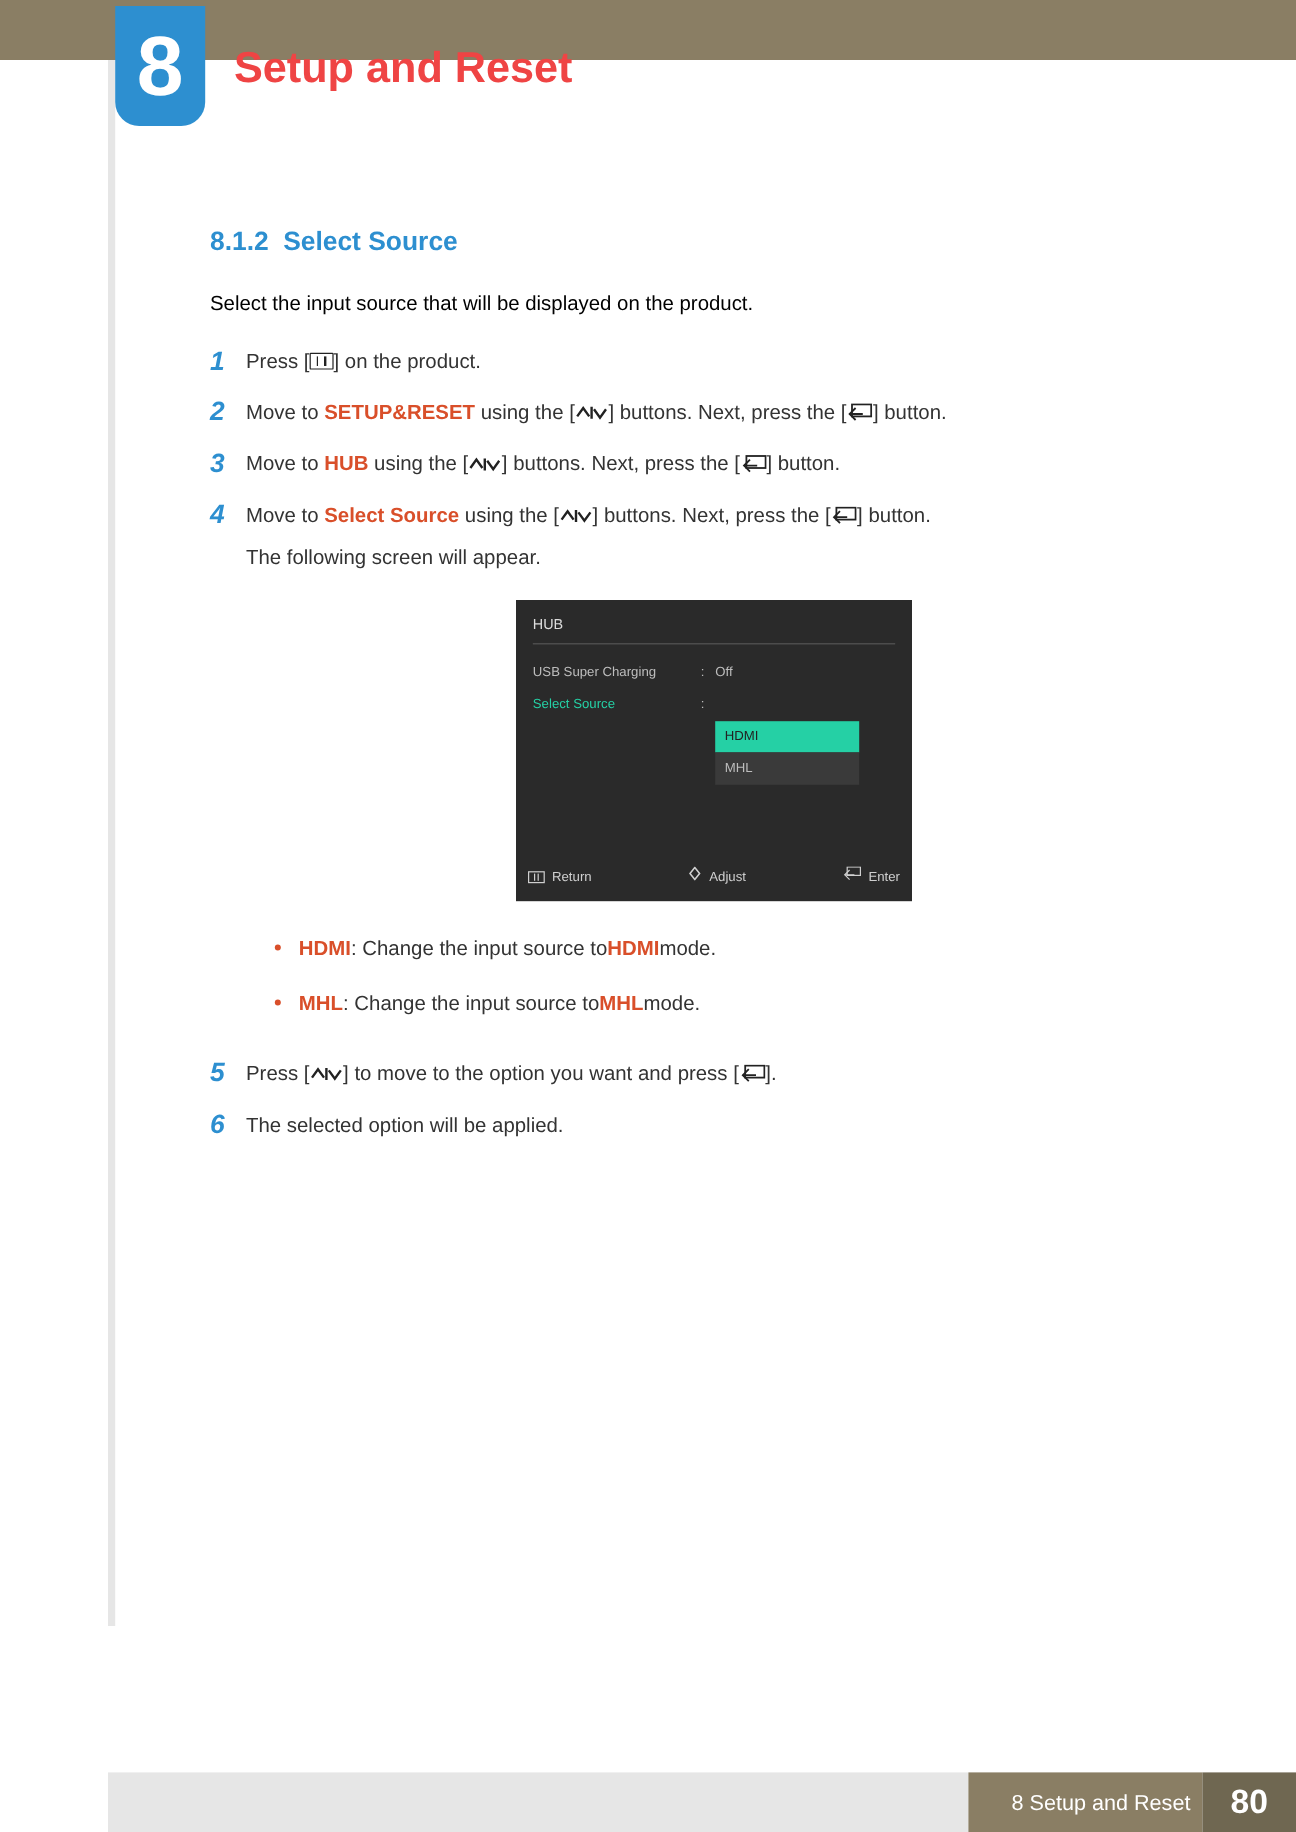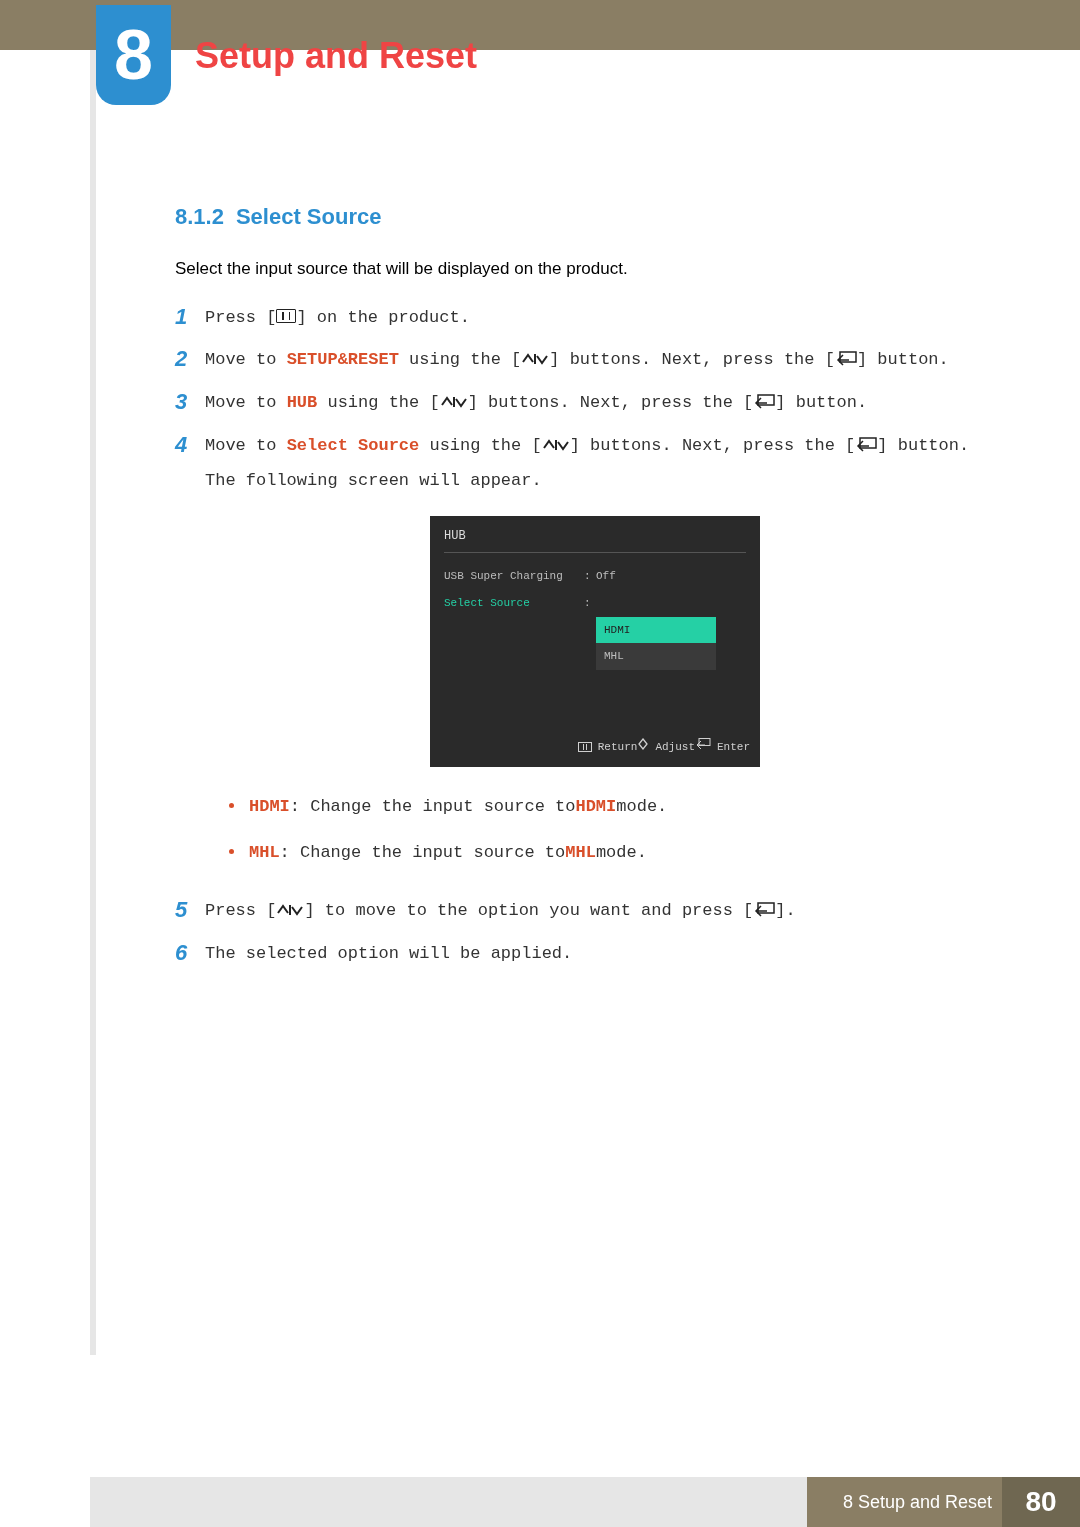--- a/index.html
+++ b/index.html
@@ -47,21 +47,21 @@
     position: absolute;
     left: 195px;
     top: 35px;
     color: #ef4444;
     font-size: 36px;
     font-weight: bold;
   }
   .content {
     position: absolute;
     left: 175px;
-    top: 204px;
+    top: 188px;
     width: 810px;
     color: #333333;
   }
   .section-heading {
     color: #2d8fd0;
     font-size: 22px;
     font-weight: bold;
     margin-bottom: 26px;
   }
   .section-heading .num { margin-right: 12px; }
@@ -81,21 +81,20 @@
     font-weight: bold;
     width: 30px;
     flex-shrink: 0;
     line-height: 1.2;
   }
   .step-body {
     font-size: 17px;
     line-height: 1.7;
     color: #333;
     flex: 1;
-    font-family: Liberation Mono, monospace;
   }
   .step-body p { margin-bottom: 6px; }
   .icon-inline {
     display: inline-flex;
     align-items: center;
     justify-content: center;
     vertical-align: middle;
     position: relative;
     top: -1px;
   }
@@ -149,21 +148,21 @@
     padding: 4px 8px;
     color: #bdbdbd;
     background: #3a3a3a;
   }
   .screenshot .opt.sel {
     background: #25d0a5;
     color: #222;
   }
   .screenshot .footer {
     display: flex;
-    justify-content: flex-end;
+    justify-content: space-between;
     padding: 8px 10px 10px 10px;
     color: #cfcfcf;
     font-size: 11px;
     margin-top: 60px;
   }
   .screenshot .footer .fitem { display: flex; align-items: center; gap: 6px; }
   .f-icon { display: inline-block; }
   .f-menu {
     width: 14px; height: 10px; border: 1px solid #cfcfcf; position: relative;
   }

